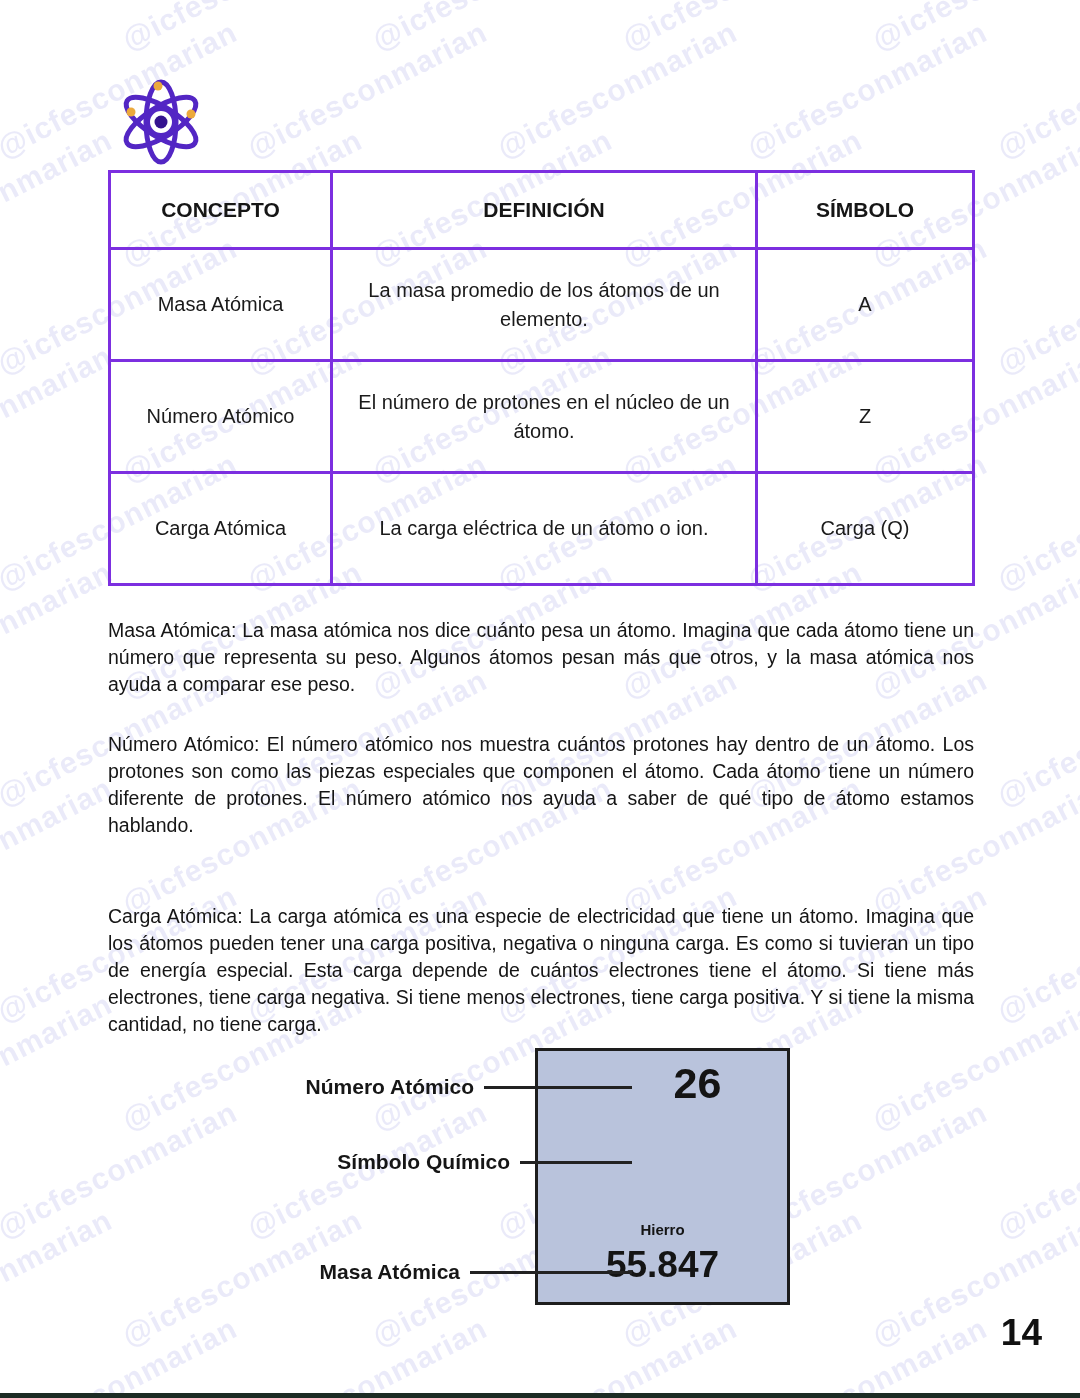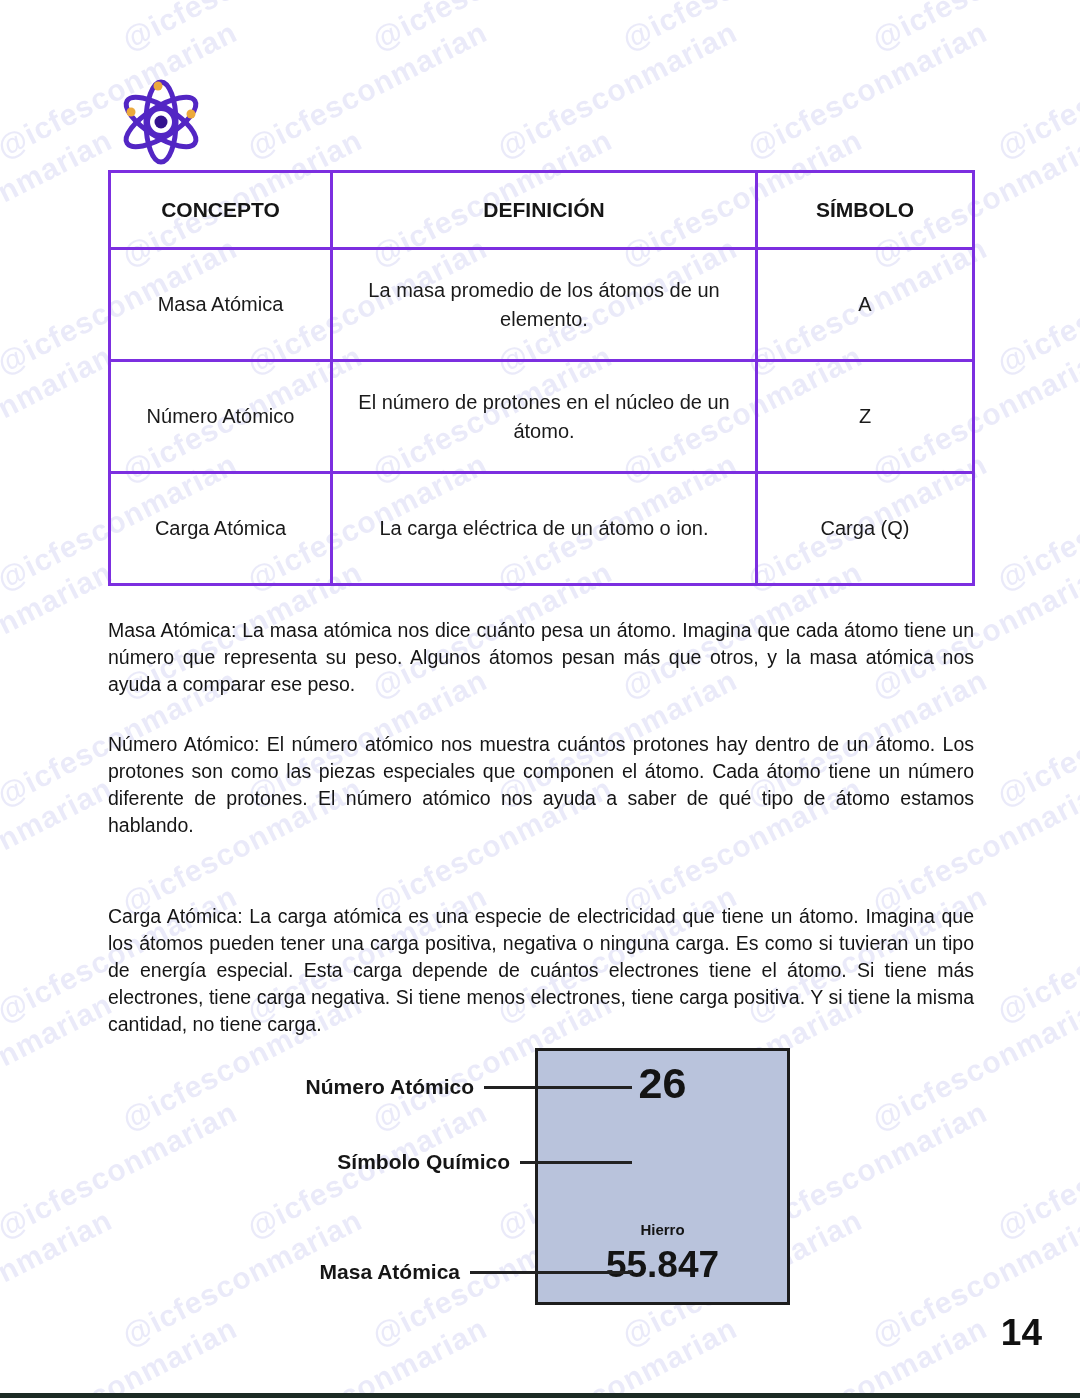--- a/index.html
+++ b/index.html
@@ -48,21 +48,21 @@
   .diagram .label-row{
     position:absolute;left:0;width:632px;display:flex;align-items:center;justify-content:flex-end;z-index:3;
   }
   .diagram .label-row .lbl{font-size:21px;font-weight:800;color:#161616;white-space:nowrap;}
   .diagram .label-row .line{height:3px;background:#222;margin-left:10px;flex:0 0 auto;}
   .element-box{
     position:absolute;left:535px;top:3px;width:249px;height:251px;
     background:#b9c3dc;border:3px solid #1d1d1d;
   }
   .element-box .val{position:absolute;left:0;width:100%;text-align:center;color:#141414;}
-  .val-atomic-number{top:8px;font-size:43px;font-weight:600;}
+  .val-atomic-number{top:8px;font-size:43px;font-weight:600;margin-left:35px;}
   .val-symbol{top:44px;font-size:82px;font-weight:600;letter-spacing:1px;}
   .val-name{top:170px;font-size:15px;font-weight:700;}
   .val-mass{top:193px;font-size:37px;font-weight:800;}
   
   .page-number{
     position:absolute;right:38px;top:1312px;font-size:37px;font-weight:800;color:#111;z-index:2;
   }
   .bottom-bar{
     position:absolute;left:0;bottom:0;width:100%;height:5px;background:#1c2b24;z-index:4;
   }

